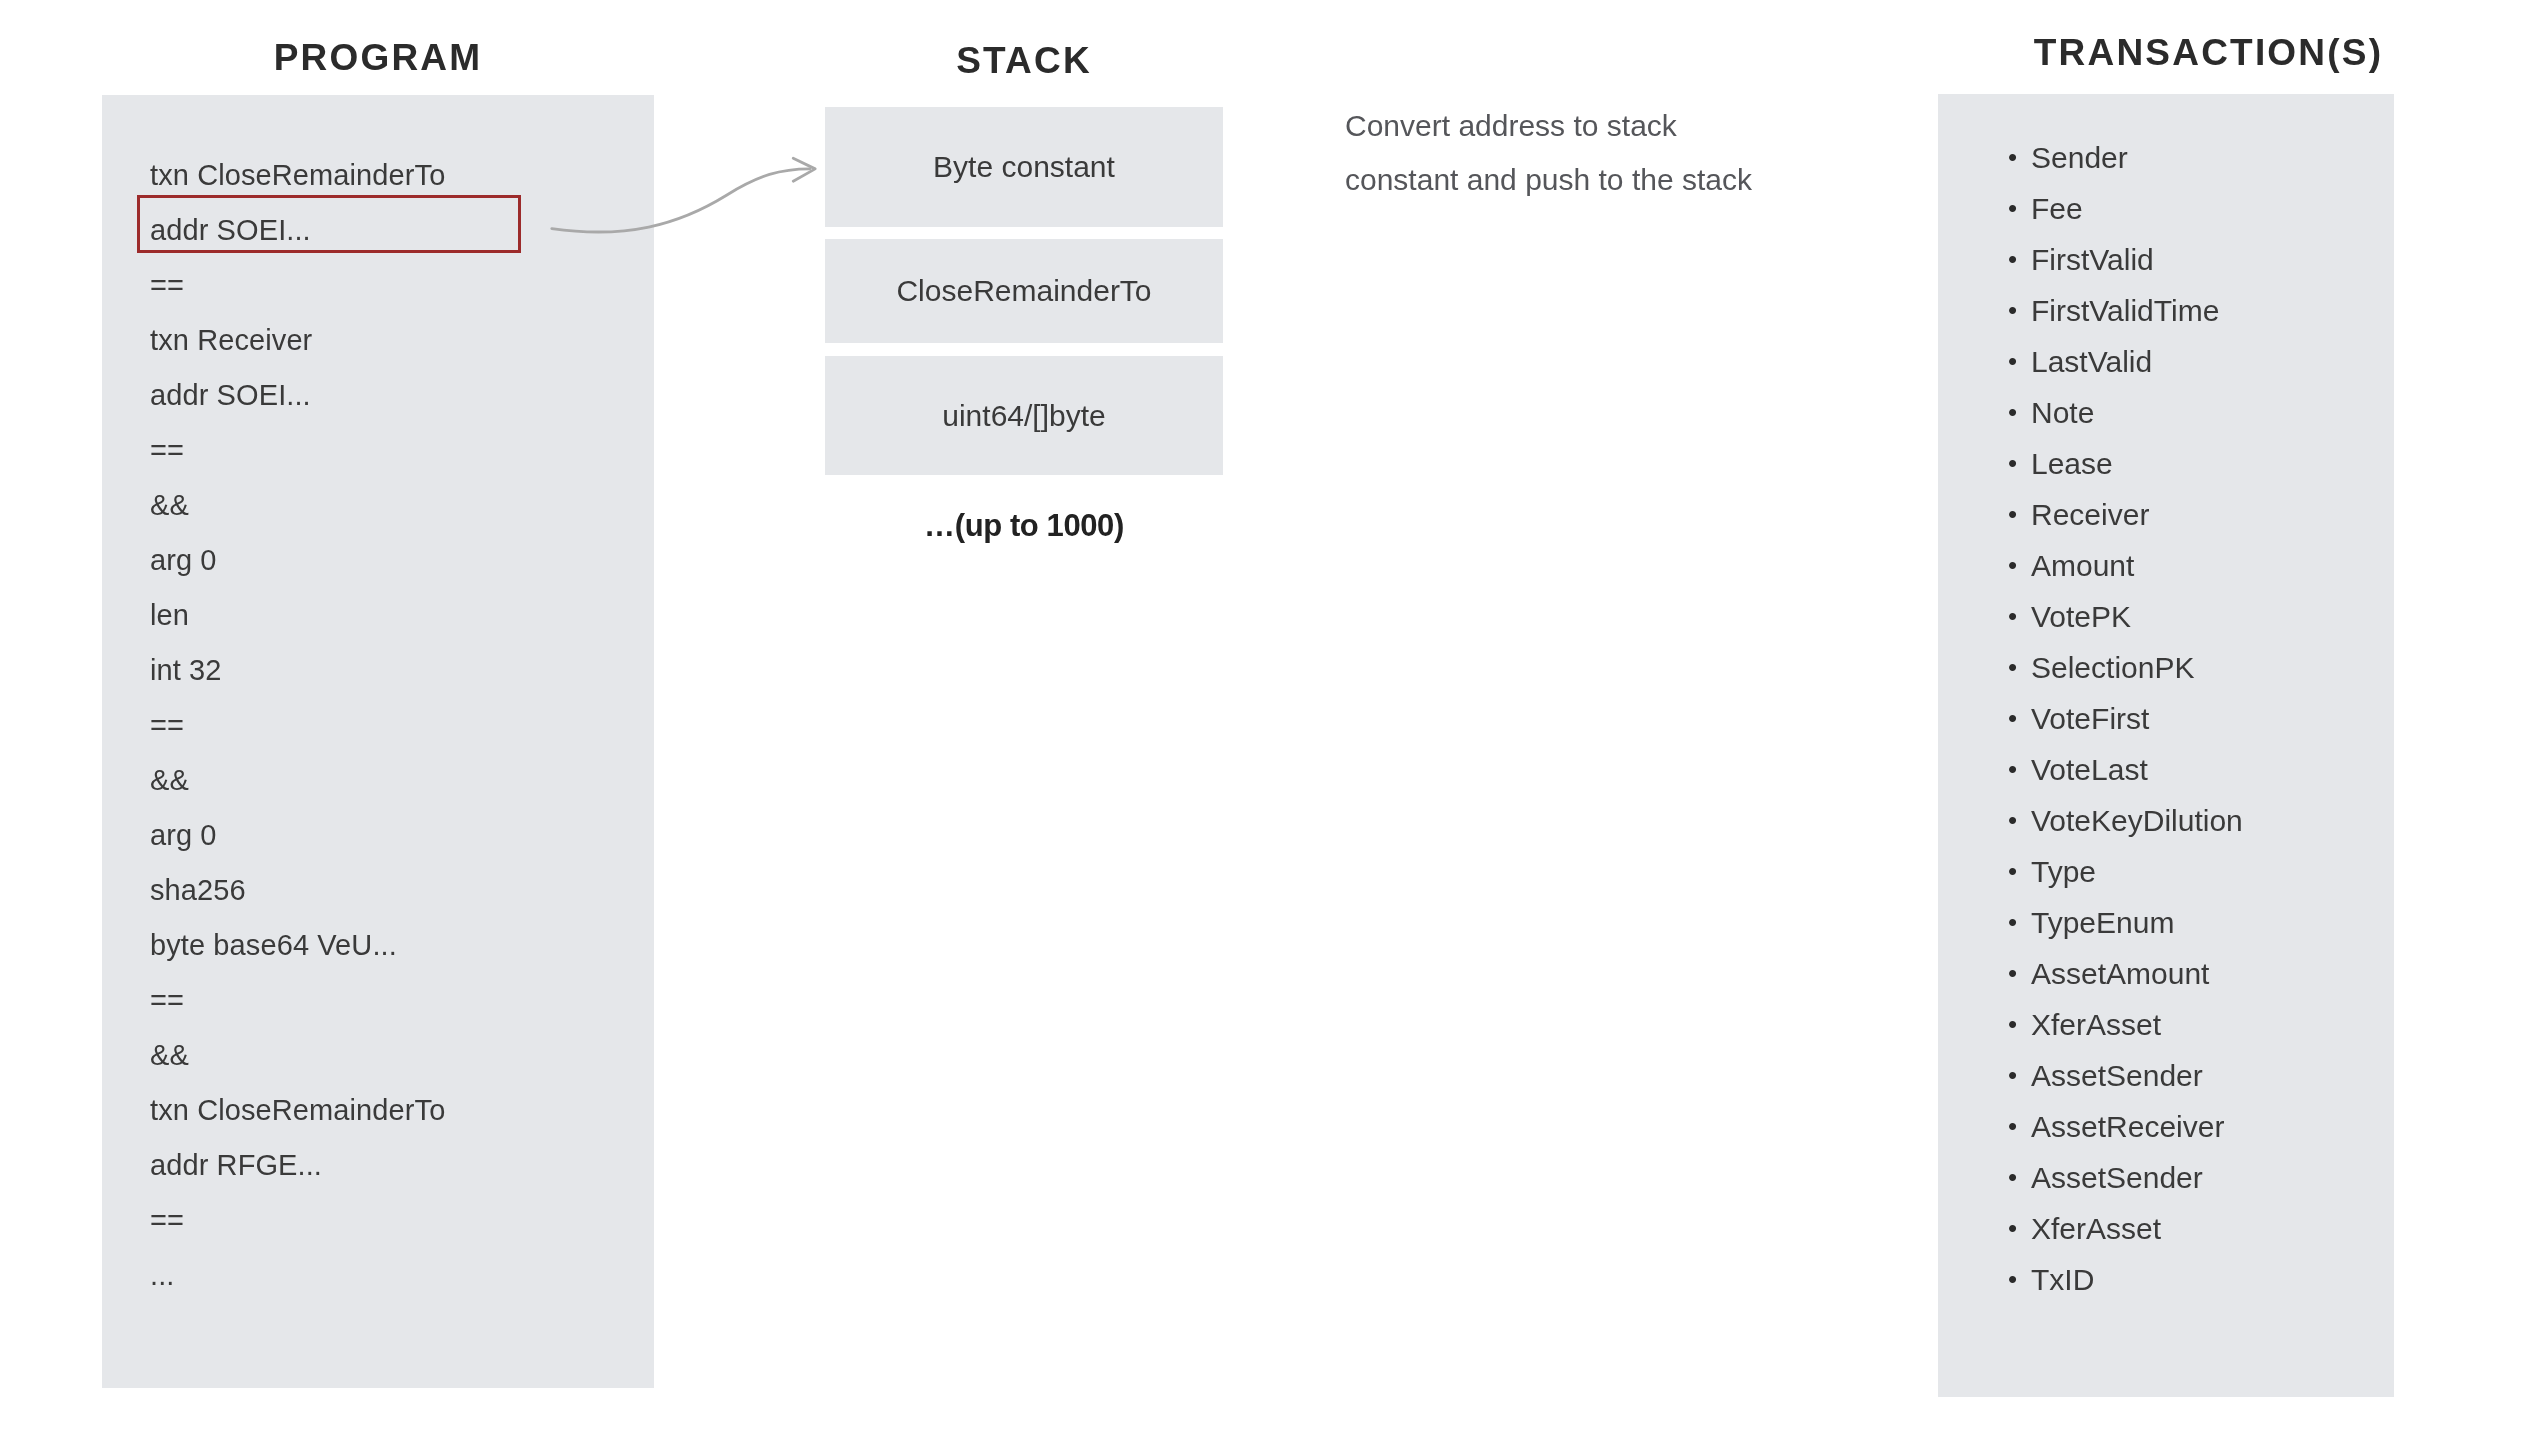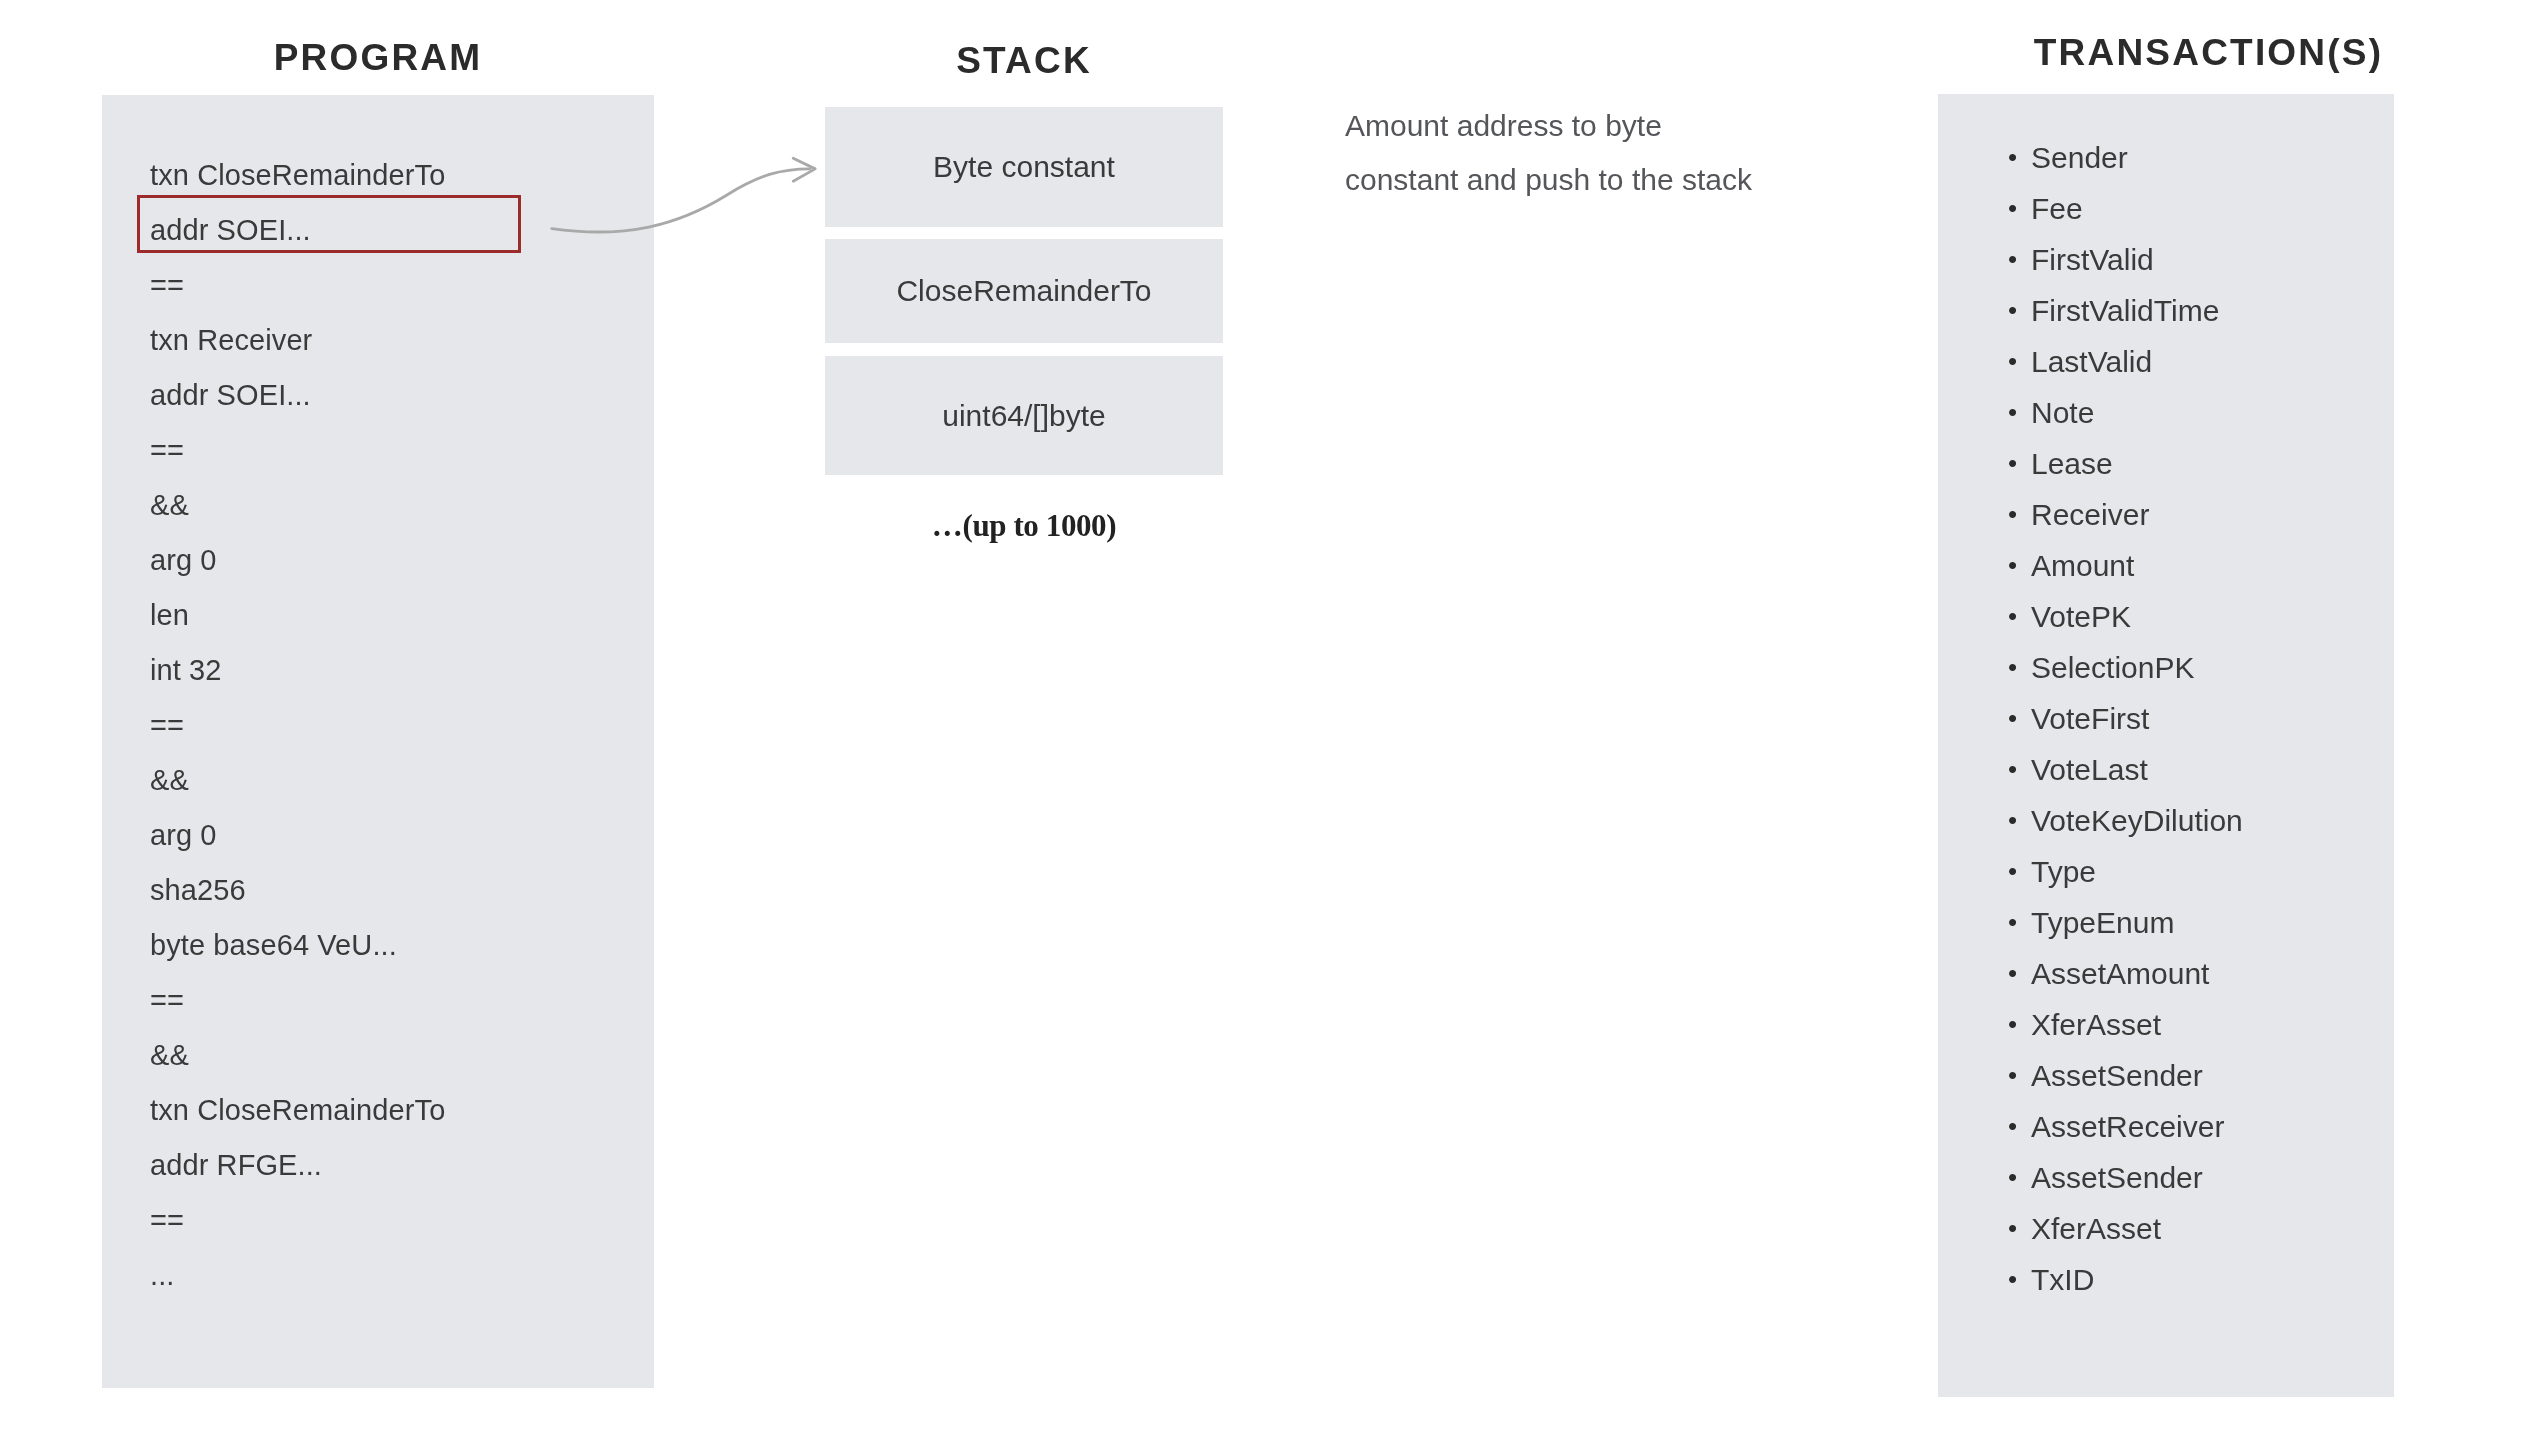--- a/index.html
+++ b/index.html
@@ -95,21 +95,20 @@
   #stack-more {
     position: absolute;
     left: 798px;
     top: 508px;
     width: 398px;
     text-align: center;
     font-size: 31px;
     font-weight: 600;
     color: #222222;
     letter-spacing: -0.4px;
-    font-family: Liberation Serif, serif;
   }
 
   
   #annotation {
     position: absolute;
     left: 1318px;
     top: 99px;
     width: 528px;
   }
   #annotation .note-line {
@@ -204,21 +203,21 @@
   <div id="stack-box-1" class="stack-box">
     <span>CloseRemainderTo</span>
   </div>
   <div id="stack-box-2" class="stack-box">
     <span>uint64/[]byte</span>
   </div>
 
   <div id="stack-more">…(up to 1000)</div>
 
   <div id="annotation">
-    <div class="note-line">Amount address to byte</div>
+    <div class="note-line">Convert address to stack</div>
     <div class="note-line">constant and push to the stack</div>
   </div>
 
   <div id="txn-heading" class="col-heading">TRANSACTION(S)</div>
 
   <div id="txn-panel" class="panel"></div>
 
   <ul id="txn-list">
     <li>Sender</li>
     <li>Fee</li>

